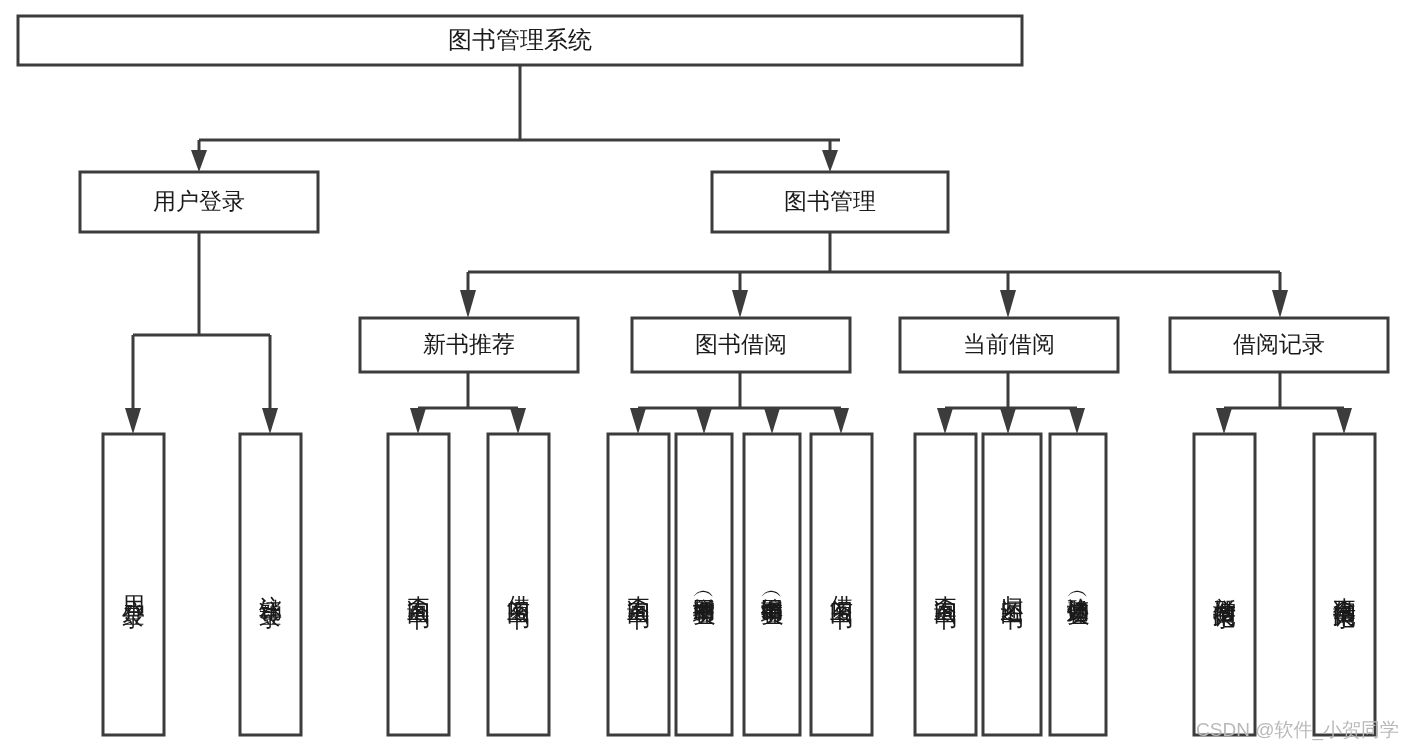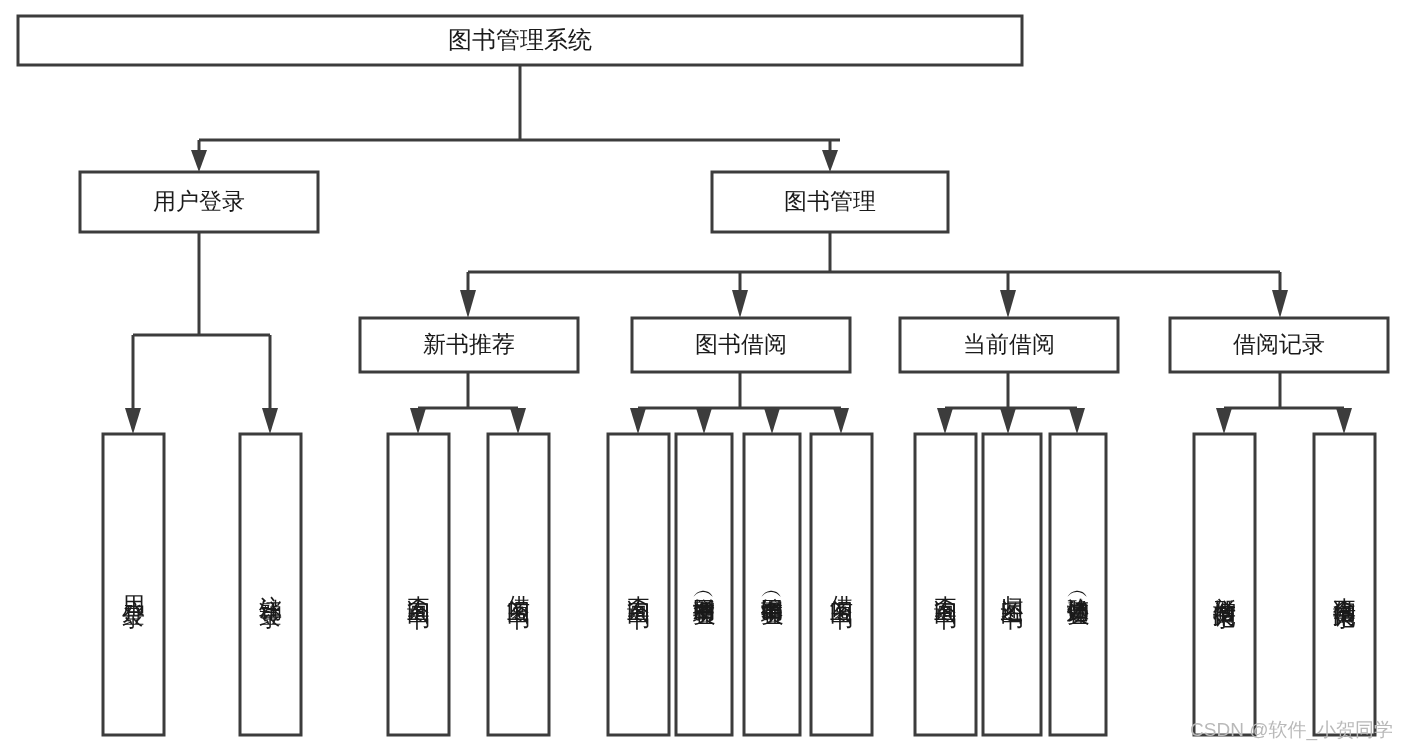--- a/index.html
+++ b/index.html
@@ -25,21 +25,21 @@
     pointer-events:none;
   }
   .vlabel{
     writing-mode:vertical-rl;
     text-orientation:upright;
     font-family:"Liberation Sans","DejaVu Sans",sans-serif;
     font-size:23px;color:#1a1a1a;line-height:1;letter-spacing:4px;
     white-space:nowrap;
   }
   .watermark{
-    position:absolute;right:12px;bottom:4px;
+    position:absolute;right:6px;bottom:4px;
     font-family:"Liberation Sans","DejaVu Sans",sans-serif;
     font-size:19px;color:#b9b9b9;white-space:nowrap;
   }
 </style>
 </head>
 <body>
 
 <div id="diagram-root">
 
   <svg class="canvas" viewBox="0 0 1405 747" xmlns="http://www.w3.org/2000/svg">

